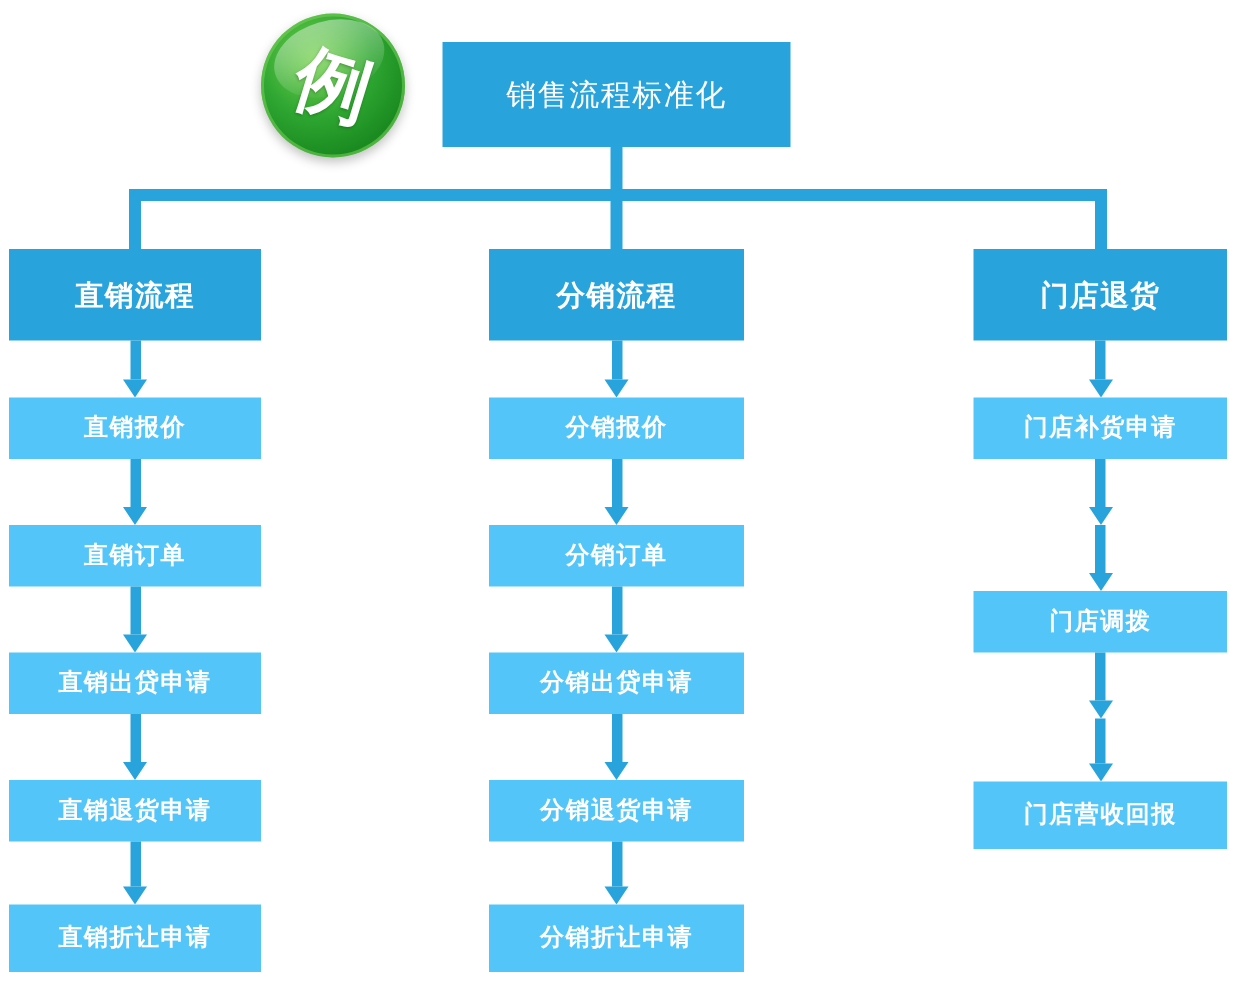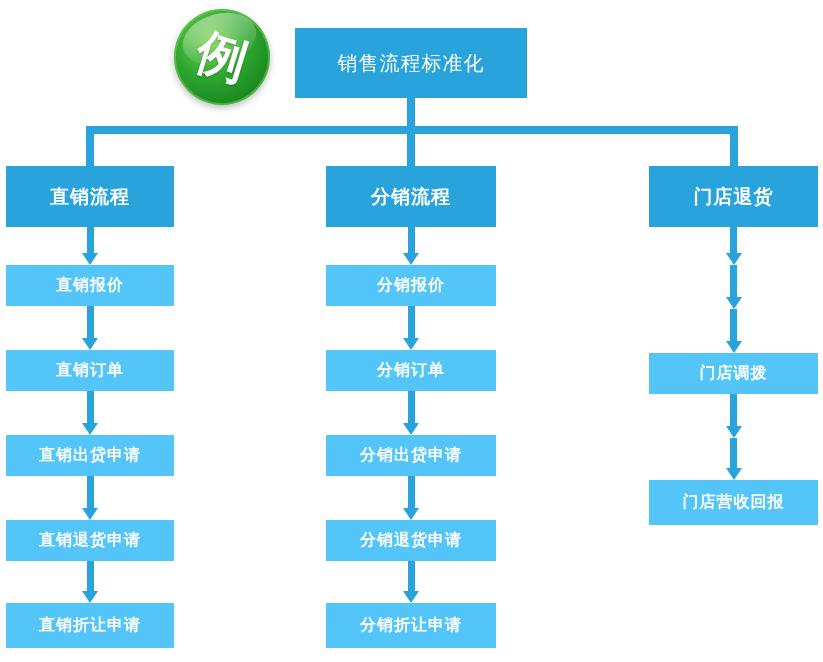--- a/index.html
+++ b/index.html
@@ -180,20 +180,23 @@
   </div>
 
   <div class="col c3">
     <div class="hdr">
       <span>门店退货</span>
     </div>
     <div class="gap g1">
         <div class="shaft"></div>
         <div class="head"></div>
       </div>
+    <div class="node">
+        <span>门店补货申请</span>
+      </div>
     <div class="gap gm">
         <div class="shaft"></div>
         <div class="head"></div>
       </div>
     <div class="gap gm">
         <div class="shaft"></div>
         <div class="head"></div>
       </div>
     <div class="node">
         <span>门店调拨</span>

